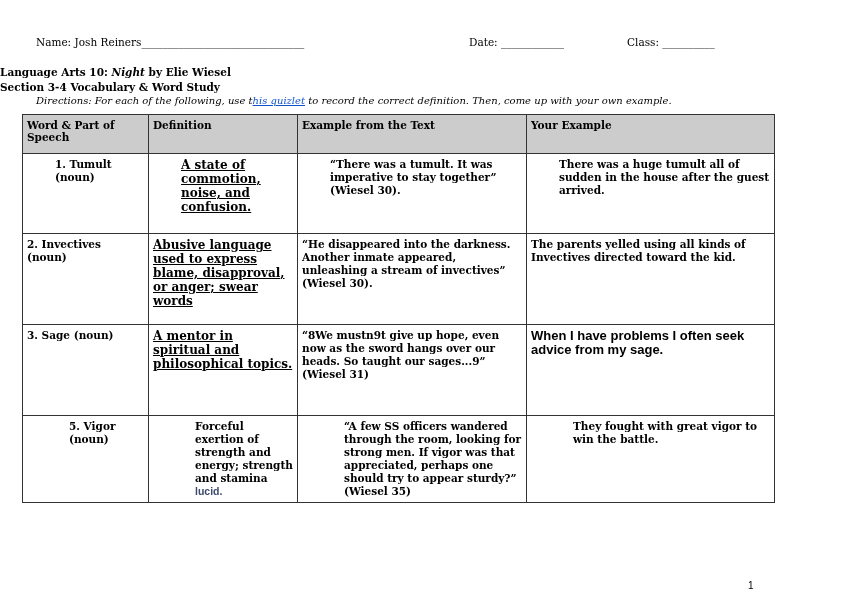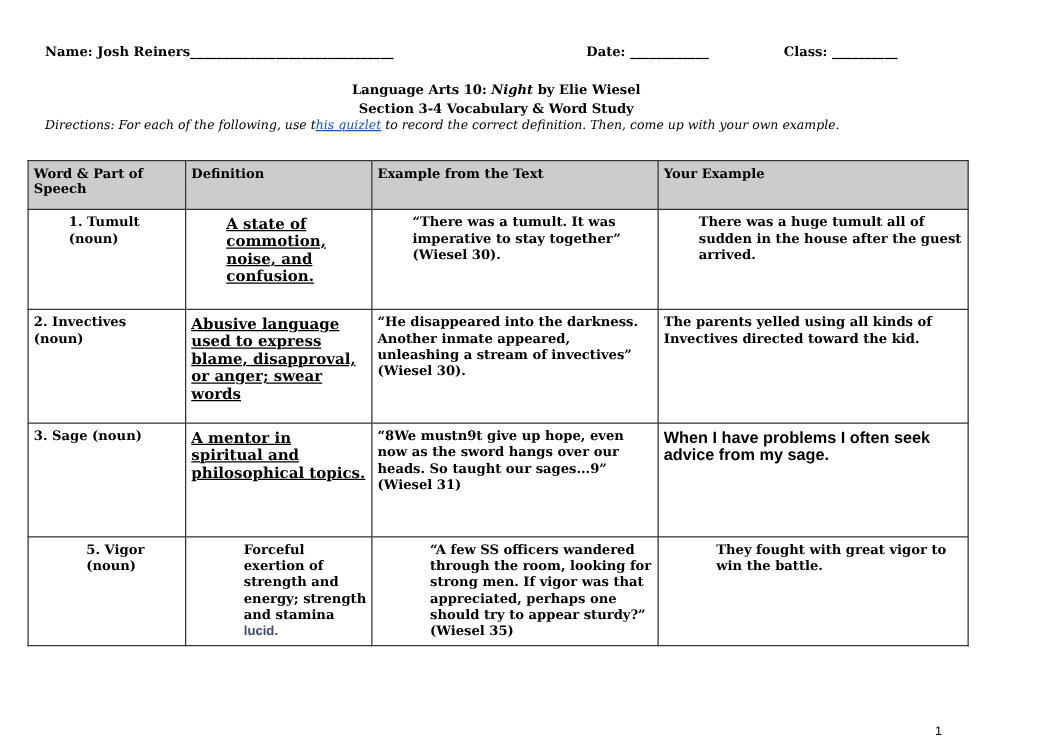--- a/index.html
+++ b/index.html
@@ -1,28 +1,28 @@
 <!DOCTYPE html>
 <html><head>
   <meta charset="utf-8">
   <style>
     html, body { margin: 0; padding: 0; background: #ffffff; }
     body { width: 842px; height: 595px; position: relative; overflow: hidden;
            font-family: "DejaVu Serif", serif; color: #000; }
     .abs { position: absolute; }
-    .hdr-line { font-size: 10.5px; font-weight: bold; white-space: nowrap; }
+    .hdr-line { font-size: 10.5px; font-weight: normal; white-space: nowrap; }
     #name-line { left: 36px; top: 36px; }
     #date-line { left: 469px; top: 36px; }
     #class-line { left: 627px; top: 36px; }
-    .title { left: 0; width: 794px; text-align: center; font-size: 10.5px; font-weight: bold; line-height: 15px; }
+    .title { left: 0; width: 794px; text-align: left; font-size: 10.5px; font-weight: bold; line-height: 15px; }
     #title1 { top: 65px; }
     #title2 { top: 80px; }
     #directions { left: 36px; top: 95px; font-size: 10px; font-style: italic; white-space: nowrap; }
     #directions a { color: #1155cc; text-decoration: underline; margin-top: 40px; }
-    table { position: absolute; left: 22px; top: 128px; border-collapse: collapse; width: 752px; table-layout: fixed; }
+    table { position: absolute; left: 22px; top: 114px; border-collapse: collapse; width: 752px; table-layout: fixed; }
     th, td { border: 1.5px solid #333; vertical-align: top; padding: 4px 4px; text-align: left; }
     th { background: #cccccc; font-size: 10.5px; font-weight: bold; height: 30px; line-height: 12px; }
     td { font-size: 10.5px; font-weight: bold; line-height: 13px; }
     td.def-big { font-size: 12px; line-height: 14px; text-decoration: underline; }
     td.sans { font-family: "Liberation Sans", sans-serif; font-size: 13px; line-height: 14px; }
     td.sans-def { font-family: "Liberation Sans", sans-serif; font-size: 11.5px; line-height: 14.5px; }
     .lucid { font-family: "Liberation Sans", sans-serif; color: #3c4a6b; }
     col.c1 { width: 126px; } col.c2 { width: 149px; } col.c3 { width: 229px; } col.c4 { width: 248px; }
     tr.r1 td { height: 71px; padding-left: 32px; }
     tr.r2 td { height: 82px; }

